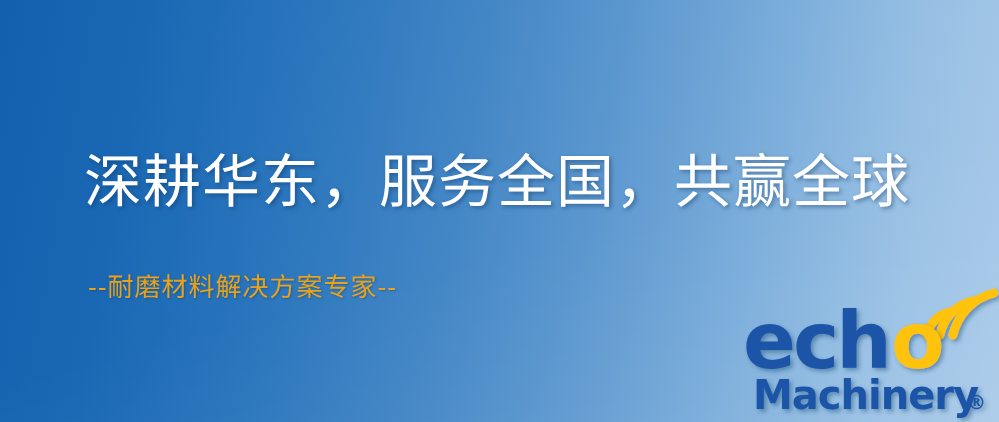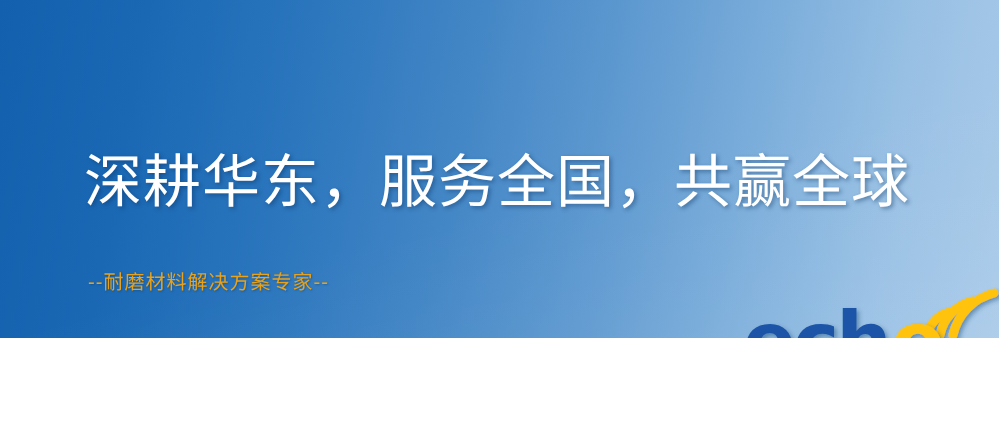--- a/index.html
+++ b/index.html
@@ -5,21 +5,21 @@
 <style>
   html, body {
     margin: 0;
     padding: 0;
     background: #ffffff;
   }
 
   #banner {
     position: relative;
     width: 999px;
-    height: 338px;
+    height: 422px;
     overflow: hidden;
     
     background-image: linear-gradient(100deg,
         #1361AE 0%,
         #1A68B4 14%,
         #2B76BD 30%,
         #4487C6 46%,
         #5E99D0 60%,
         #7CAEDB 74%,
         #98C0E4 87%,
@@ -55,21 +55,21 @@
     z-index: 3;
   }
 
   .subtitle {
     position: absolute;
     left: 88px;
     top: 266px;
     margin: 0;
     font-family: "DejaVu Serif", "Liberation Serif", serif;
     font-weight: 400;
-    font-size: 20px;
+    font-size: 26px;
     letter-spacing: 1px;
     color: #E9A219;
     white-space: nowrap;
     text-shadow: 1px 1px 2px rgba(8, 48, 96, 0.35);
     z-index: 3;
   }
 
   
   .logo {
     position: absolute;

